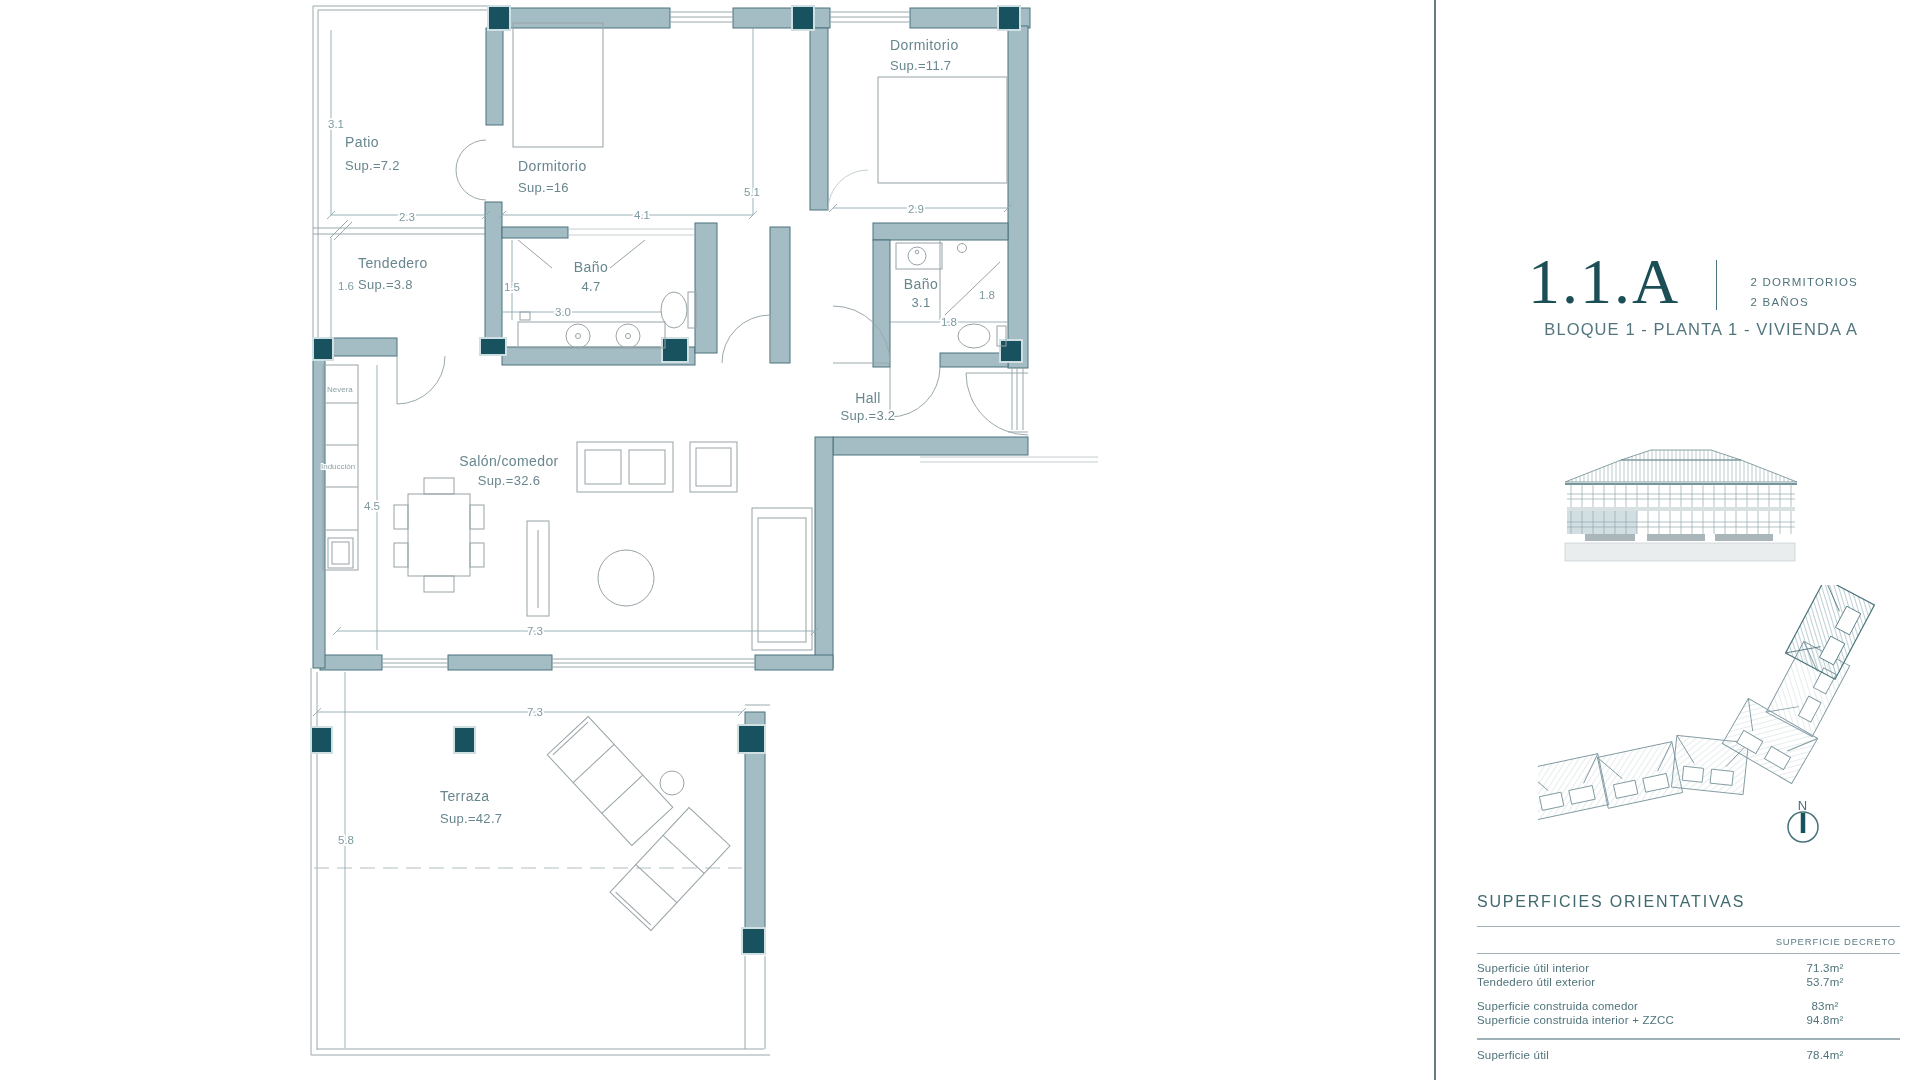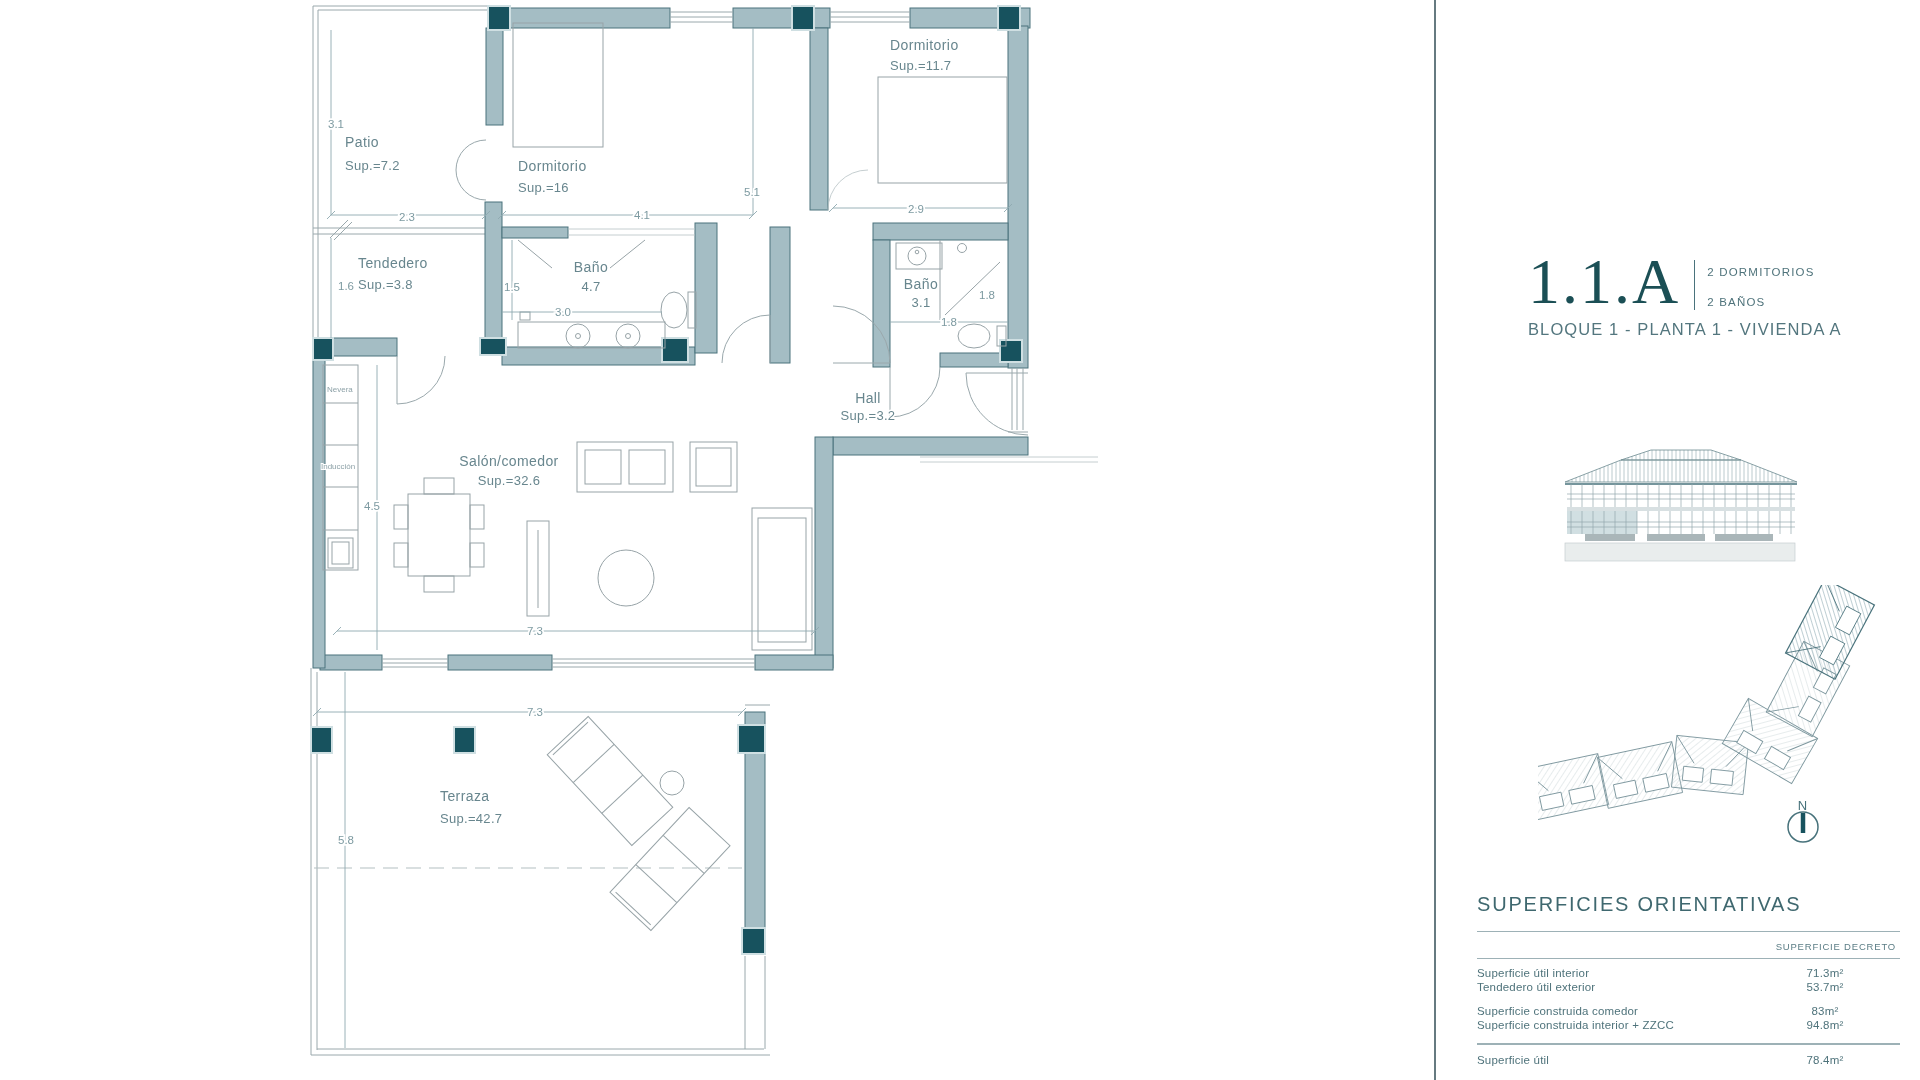--- a/index.html
+++ b/index.html
@@ -18,33 +18,33 @@
   .dimline{stroke:#8fa9b0;stroke-width:0.9;fill:none;}
   .dash{stroke:#b4bfc2;stroke-width:1.2;stroke-dasharray:15 8;fill:none;}
   text{font-family:"Liberation Sans",sans-serif;}
   .roomname{fill:#68868e;font-size:14px;letter-spacing:0.4px;paint-order:stroke;stroke:#fff;stroke-width:3px;}
   .roomsup{fill:#68868e;font-size:13px;letter-spacing:0.3px;paint-order:stroke;stroke:#fff;stroke-width:3px;}
   .dimtext{fill:#7d9aa1;font-size:11.5px;paint-order:stroke;stroke:#fff;stroke-width:3.5px;}
   .tinytext{fill:#8ea2a8;font-size:8px;paint-order:stroke;stroke:#fff;stroke-width:2px;}
 
   
   .titleblock{position:absolute;left:1528px;top:250px;width:330px;}
-  .title-row{display:flex;align-items:flex-end;justify-content:flex-start;}
+  .title-row{display:flex;align-items:flex-end;justify-content:space-between;}
   .unit-code{font-family:"Liberation Serif",serif;font-size:64px;line-height:64px;
              color:#1b4f55;letter-spacing:2px;}
   .feat-sep{width:0;border-left:1.5px solid #4a737c;height:50px;margin:0 12px 4px 14px;}
-  .feat-col{display:flex;flex-direction:column;gap:18px;padding-bottom:6px;}
+  .feat-col{display:flex;flex-direction:column;gap:8px;padding-bottom:6px;}
   .feat{font-size:11.5px;letter-spacing:1.2px;color:#4f737b;}
-  .location{margin-top:6px;text-align:left;font-size:16.5px;letter-spacing:1.1px;color:#53767e;}
+  .location{margin-top:6px;text-align:right;font-size:16.5px;letter-spacing:1.1px;color:#53767e;}
 
   #elev{position:absolute;left:1563px;top:446px;}
   #site{position:absolute;left:1538px;top:585px;}
 
   .surfaces{position:absolute;left:1477px;top:893px;width:423px;color:#4f737b;}
-  .surf-title{font-size:20px;letter-spacing:1.8px;color:#3f686f;}
+  .surf-title{font-size:16px;letter-spacing:1.8px;color:#3f686f;}
   .rule{border:none;border-top:1.4px solid #9db1b6;margin:0;}
   .surf-head{display:flex;justify-content:flex-end;font-size:9.5px;letter-spacing:0.8px;
              color:#5b7d85;padding:9px 4px 6px 0;}
   .surf-row{display:flex;align-items:center;font-size:11.5px;line-height:13.5px;letter-spacing:0.2px;}
   .surf-row .lab{flex:1;}
   .surf-row .val{width:150px;text-align:center;}
   .gap8{height:11px;}
 </style>
 </head>
 <body>

